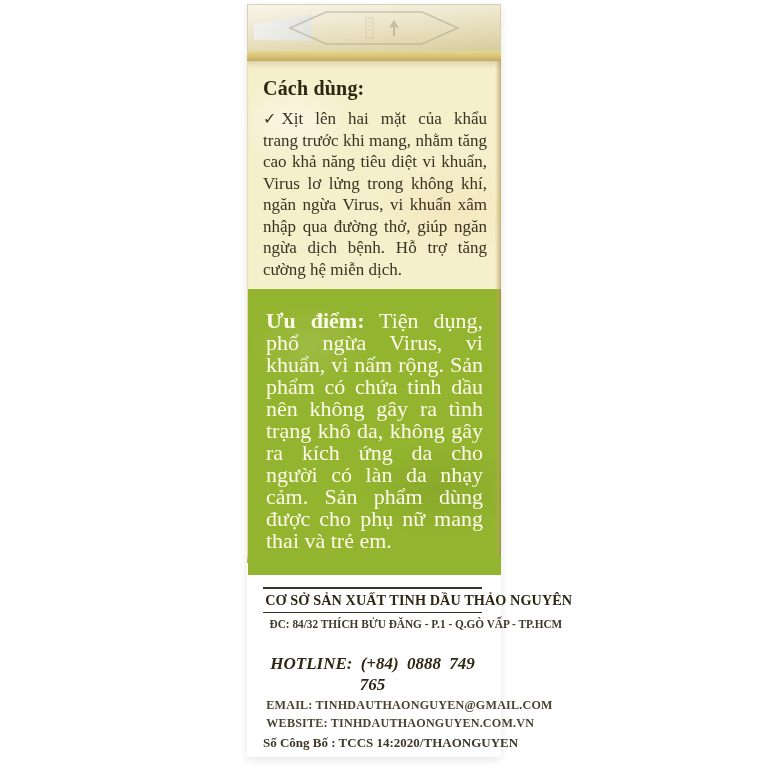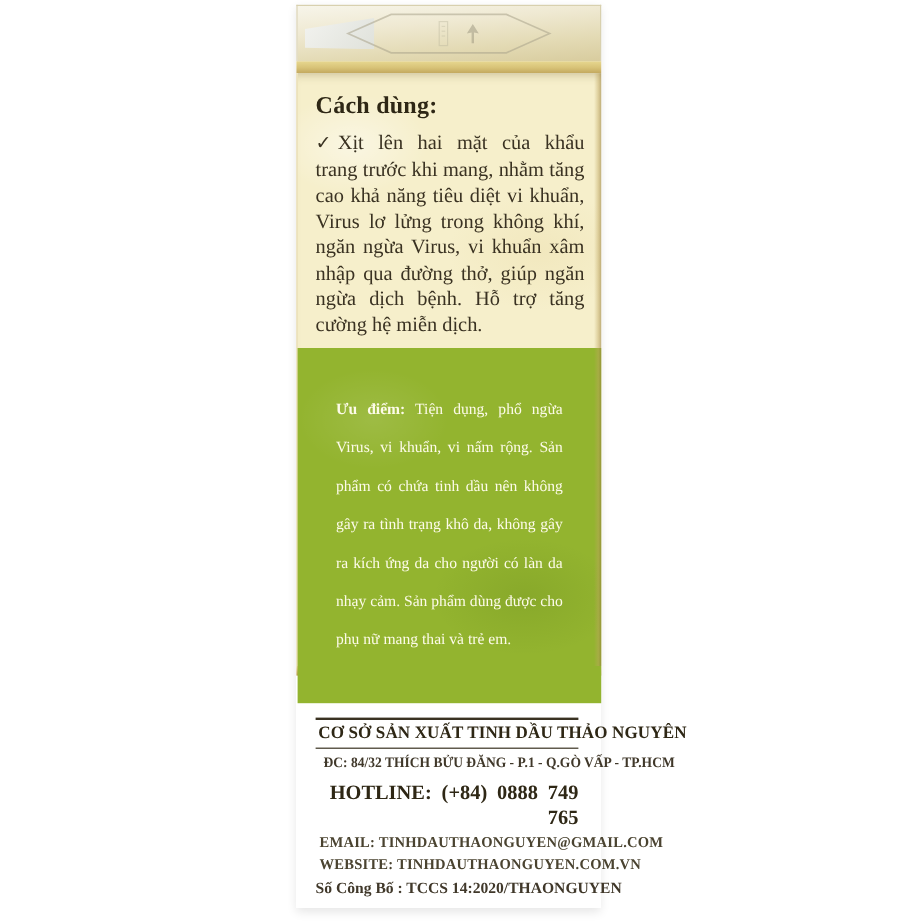--- a/index.html
+++ b/index.html
@@ -78,42 +78,42 @@
   .benefits{
     margin:9px -14px 0 -15px;
     padding:19px 16px 21px 16px;
     background:
       radial-gradient(90px 60px at 25% 20%, rgba(255,255,255,.10), rgba(255,255,255,0) 70%),
       radial-gradient(110px 70px at 75% 70%, rgba(40,70,0,.10), rgba(40,70,0,0) 70%),
       #93b42f;
     color:#fdfbe9;
   }
   .benefits p{
-    margin:16px;font-size:13px;line-height:32px;
+    margin:2px;font-size:22px;line-height:22px;
     text-align:justify;text-justify:inter-word;
   }
   .benefits strong{font-weight:bold;}
   
   .contact{margin-top:12px;padding-right:5px;}
   .rule{border:none;border-top:2px solid #3a3222;margin:0 0 3px 0;}
   .rule2{border:none;border-top:1.5px solid #3a3222;margin:3px 0 4px 0;}
   .manufacturer{
     margin:0;font-size:14.5px;font-weight:bold;line-height:17px;
     text-align:center;letter-spacing:.1px;color:#2e2715;
     transform:scaleX(.98);transform-origin:center;
     white-space:nowrap;
   }
   .address{
     margin:1px 0 0 0;font-size:12px;line-height:15px;font-weight:bold;
     text-align:center;color:#40382a;
     transform:scaleX(.94);transform-origin:center;white-space:nowrap;
   }
   .hotline{
-    margin:7px 0 0 0;font-size:17px;font-weight:bold;line-height:21px;
-    text-align:right;color:#2e2715;word-spacing:4px;
+    margin:21px 0 0 0;font-size:17px;font-weight:bold;line-height:21px;
+    text-align:center;color:#2e2715;word-spacing:4px;font-style:italic;
   }
   .email,.website{
     margin:3px 0 0 0;font-size:12.5px;font-weight:bold;line-height:15px;
     text-align:center;color:#4a4330;letter-spacing:.2px;
     transform:scaleX(.97);transform-origin:center;white-space:nowrap;
   }
   .congbo{
     margin:4px 0 0 0;font-size:13px;font-weight:bold;line-height:16px;
     text-align:center;color:#40382a;white-space:nowrap;
   }

